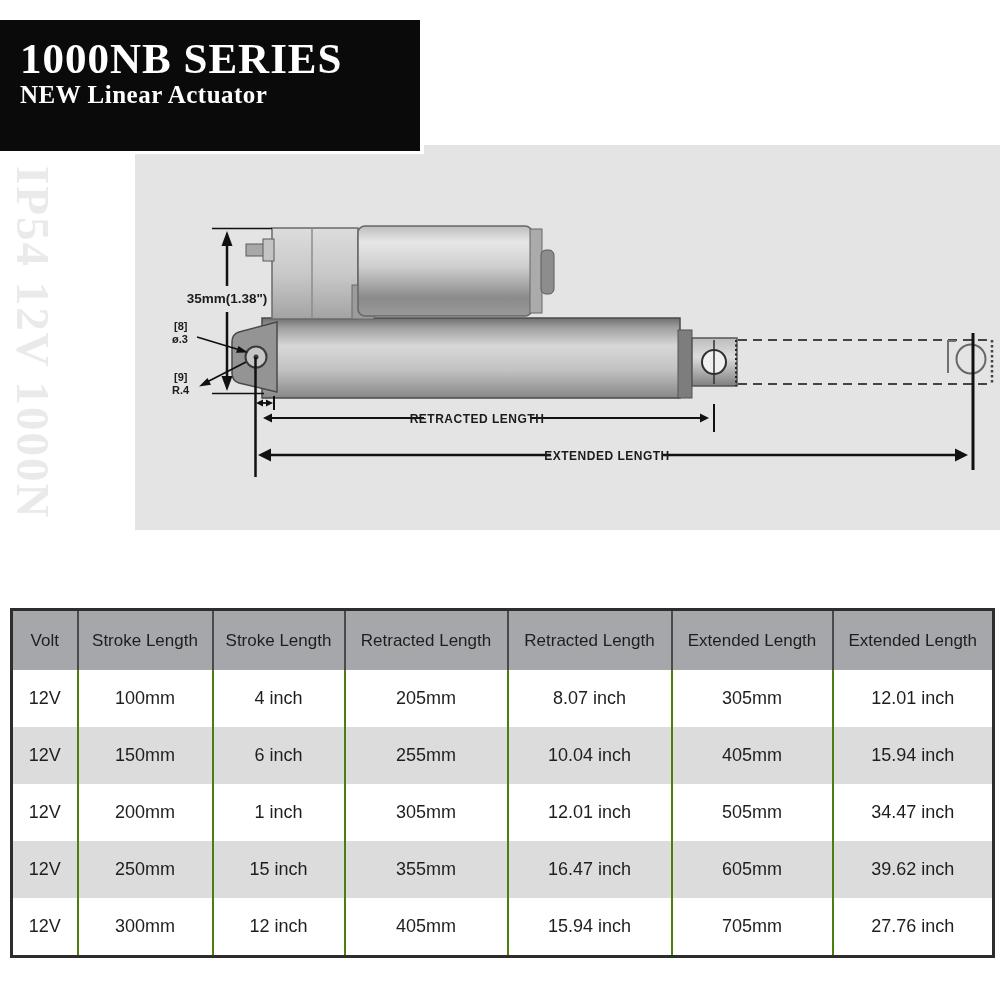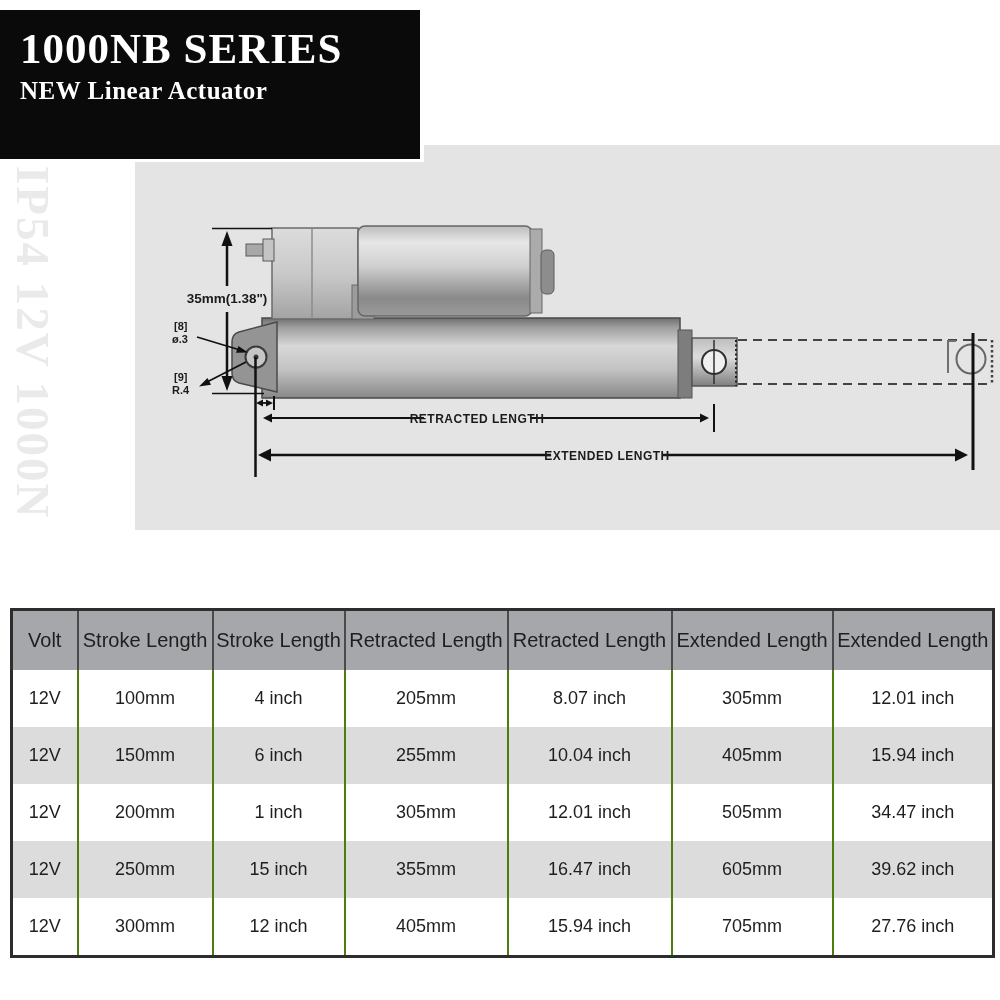--- a/index.html
+++ b/index.html
@@ -2,32 +2,32 @@
 <html><head>
 <meta charset="utf-8">
 <style>
   html,body{margin:0;padding:0;}
   body{
     width:1000px;height:1000px;position:relative;background:#ffffff;
     font-family:"Liberation Sans", sans-serif;overflow:hidden;
   }
   
   .banner{
-    position:absolute;left:0;top:10px;width:424px;height:152px;
+    position:absolute;left:0;top:20px;width:424px;height:134px;
     background:#0a0a0a;z-index:3;box-sizing:border-box;
     border-right:4px solid #ffffff;border-bottom:3px solid #ffffff;
     padding:16px 0 0 20px;
   }
   .banner .title{
     font-family:"Liberation Serif", serif;font-weight:bold;
     font-size:43px;color:#ffffff;line-height:1.05;letter-spacing:1px;
   }
   .banner .subtitle{
     font-family:"Liberation Serif", serif;font-weight:bold;
-    font-size:25px;color:#ffffff;margin-top:6px;letter-spacing:0.5px;
+    font-size:25px;color:#ffffff;margin-top:0;letter-spacing:0.5px;
   }
   
   .watermark{
     position:absolute;left:60px;top:166px;z-index:1;
     transform:rotate(90deg);transform-origin:top left;white-space:nowrap;
     font-family:"Liberation Serif", serif;font-weight:bold;
     font-size:47px;letter-spacing:2px;color:#eaeaea;
   }
   
   .diagram{
@@ -37,21 +37,21 @@
   .diagram svg{display:block;}
   .dimtext{font-family:"Liberation Sans", sans-serif;font-weight:bold;fill:#1b1b1b;}
   
   .spec-table{
     position:absolute;left:10px;top:608px;width:982px;z-index:2;
     border-collapse:collapse;table-layout:fixed;
     font-family:"Liberation Sans", sans-serif;font-size:18px;color:#1e1e1e;
     border:3px solid #2d2d2d;
   }
   .spec-table th{
-    background:#a5a7aa;height:57px;font-weight:normal;font-size:20px;
+    background:#a5a7aa;height:57px;font-weight:normal;font-size:17px;
     border-left:2px solid #4a4a4a;text-align:center;
   }
   .spec-table td{
     height:55px;text-align:center;border-left:2px solid #4d7c0f;
   }
   .spec-table th:first-child,.spec-table td:first-child{border-left:none;}
   .spec-table tr.alt td{background:#dcdcdc;}
 </style>
 </head>
 <body>

